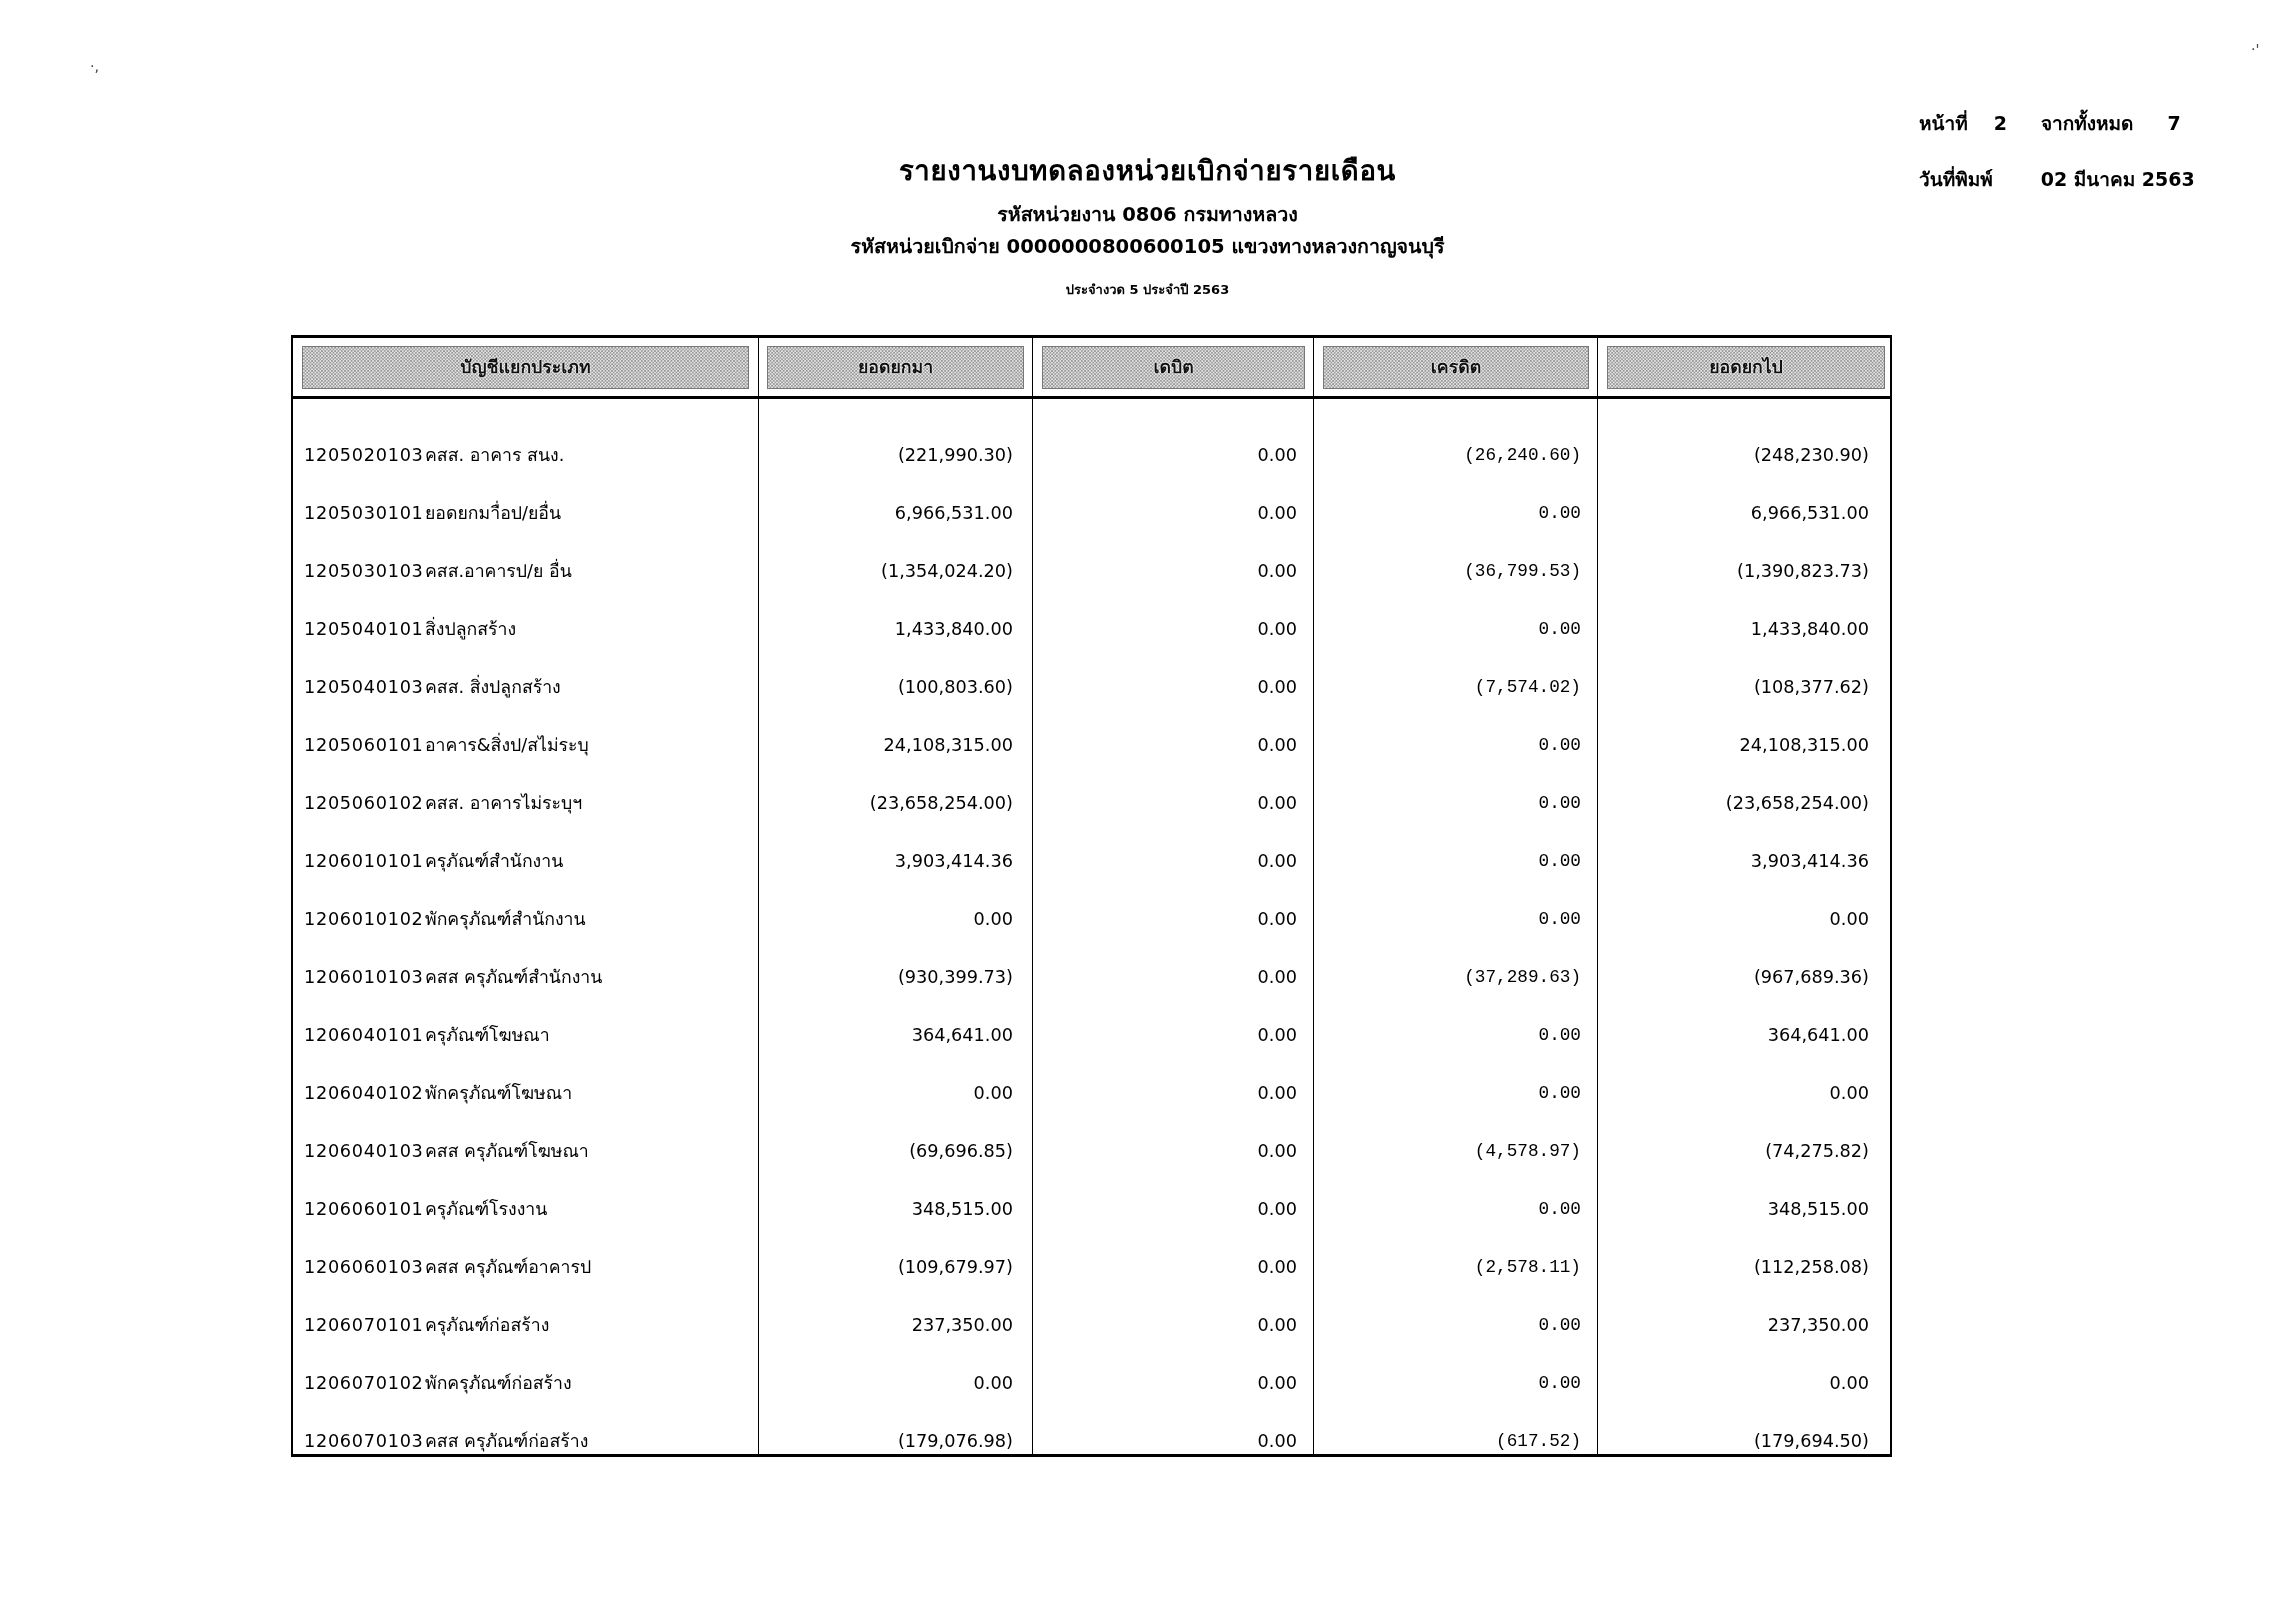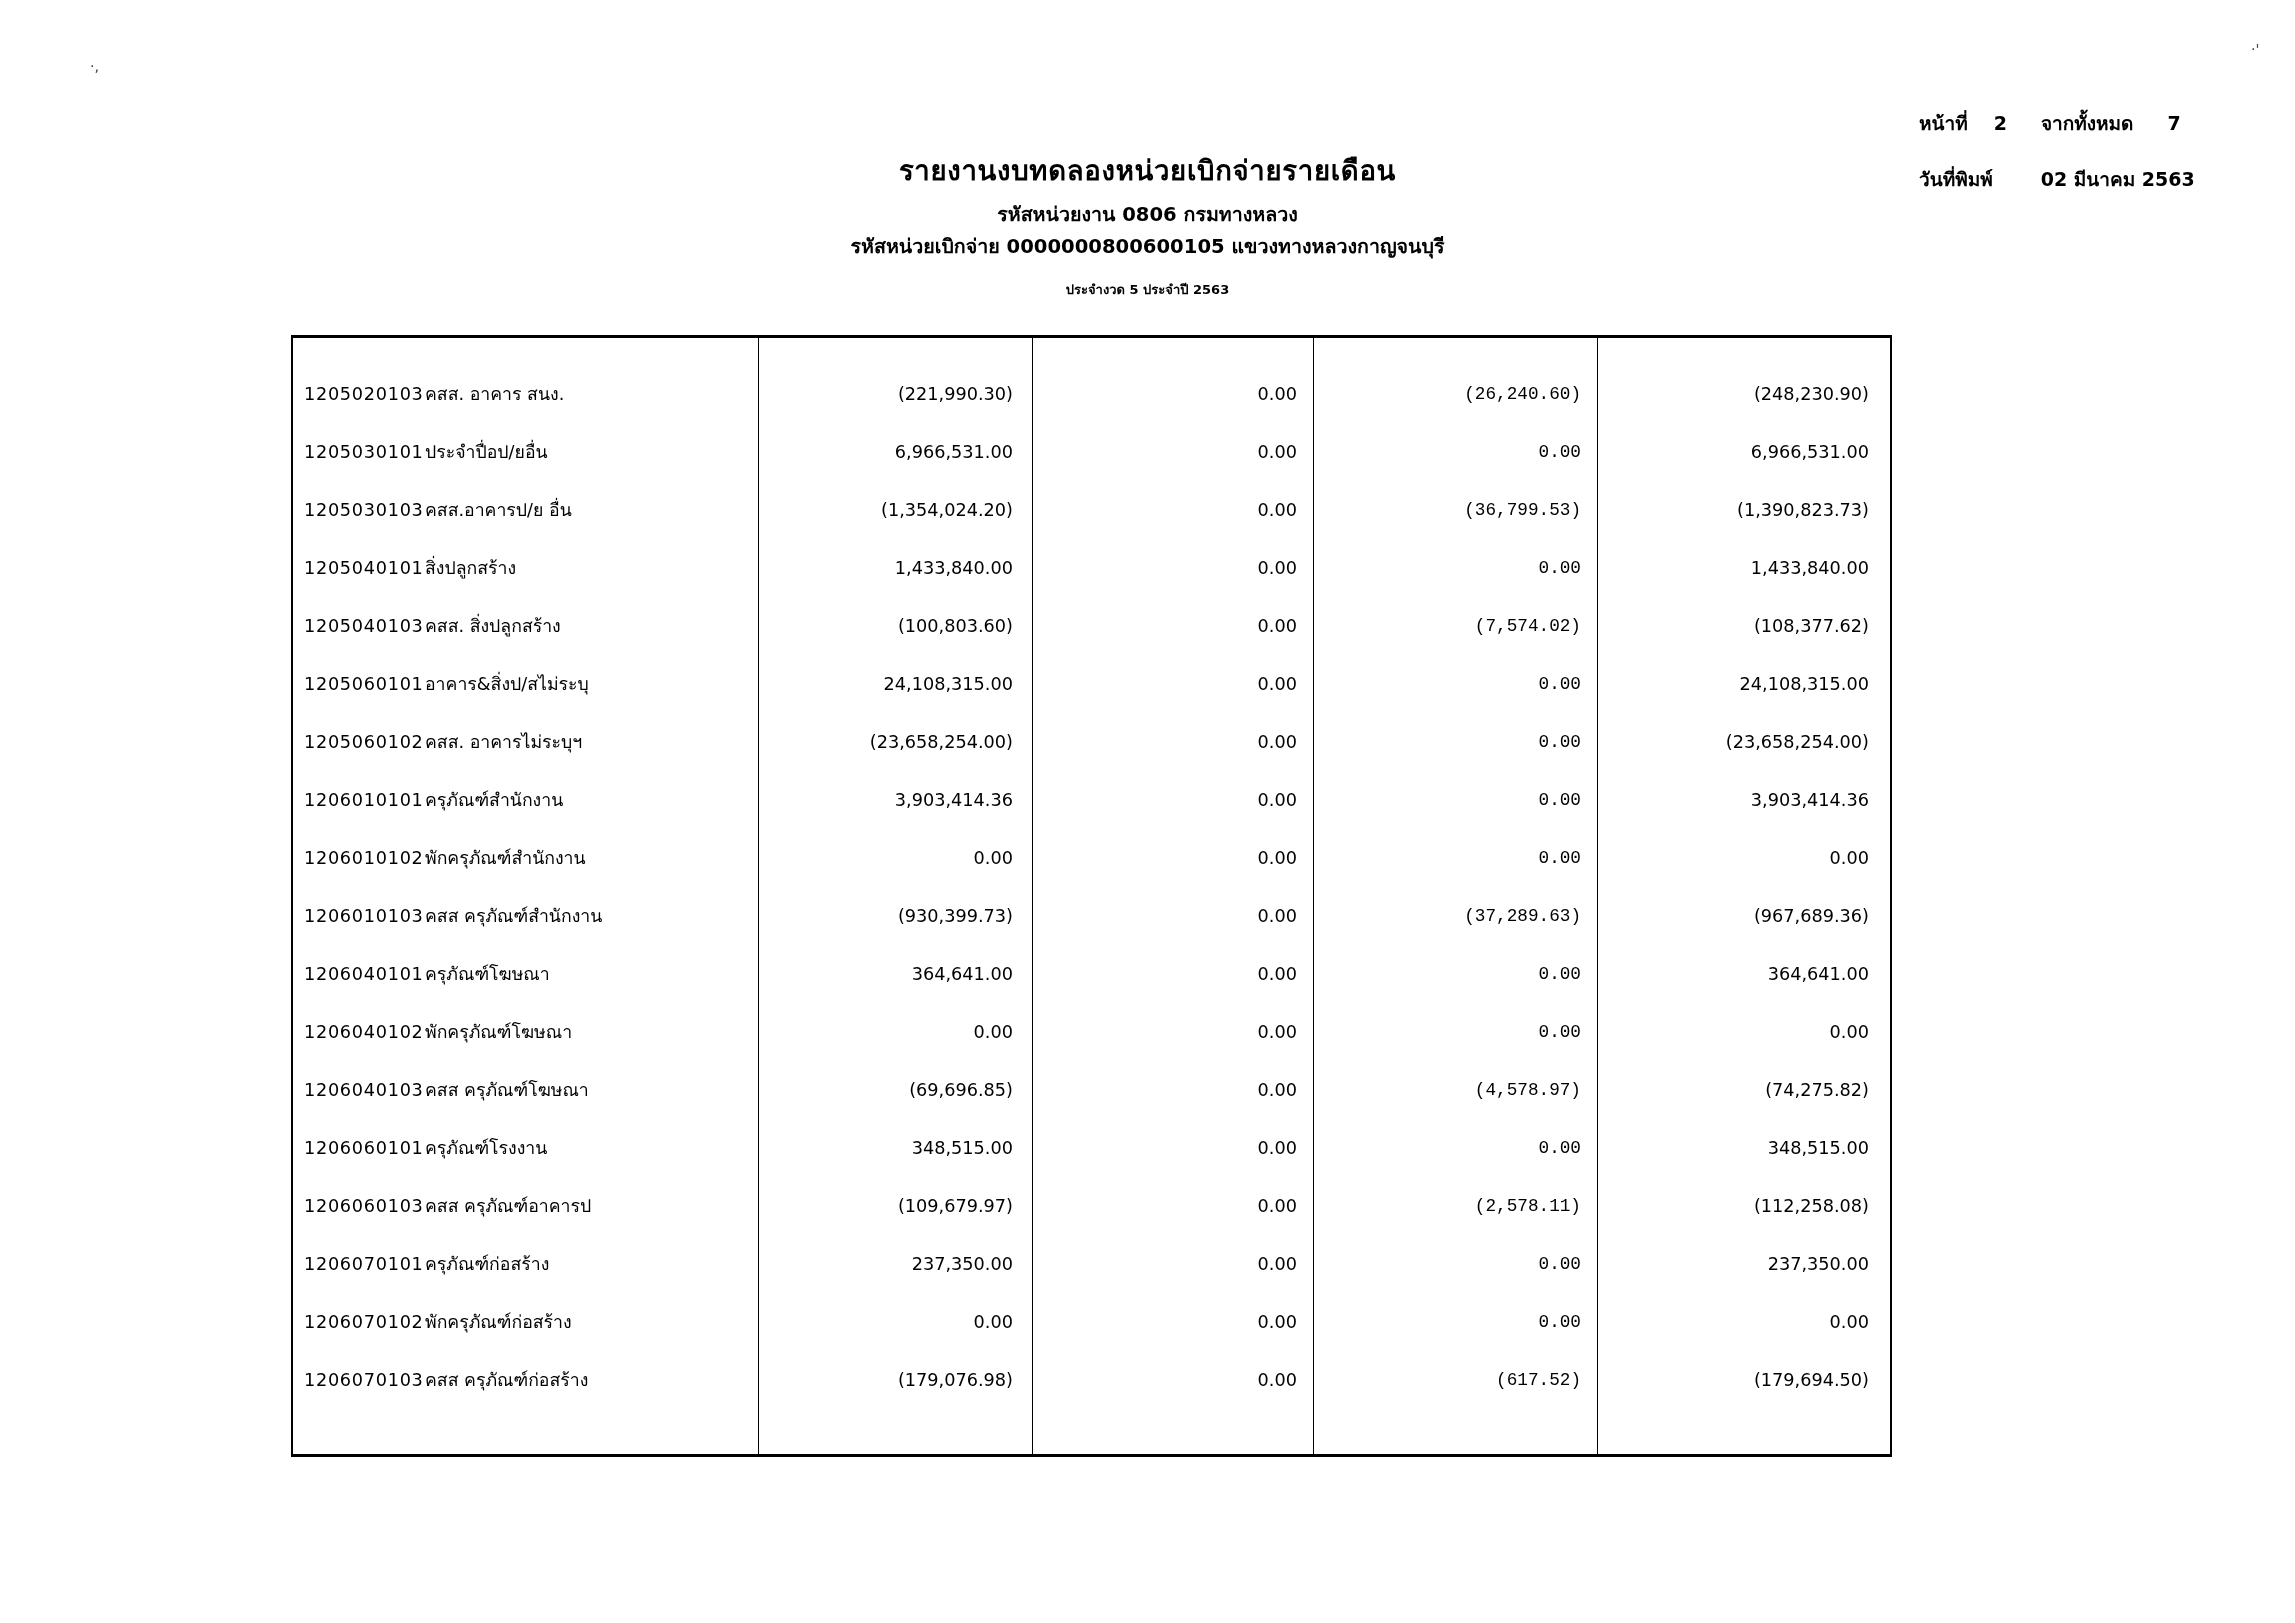--- a/index.html
+++ b/index.html
@@ -96,37 +96,54 @@
 <div class="print-info">
   <span>วันที่พิมพ์</span><span class="gap"></span><span>02 มีนาคม 2563</span>
 </div>
 
 <div class="gl-table">
   <div class="vline v1"></div>
   <div class="vline v2"></div>
   <div class="vline v3"></div>
   <div class="vline v4"></div>
 
+  <div class="thead">
+    <div class="th">
+        <div class="th-box">บัญชีแยกประเภท</div>
+      </div>
+    <div class="th">
+        <div class="th-box">ยอดยกมา</div>
+      </div>
+    <div class="th">
+        <div class="th-box">เดบิต</div>
+      </div>
+    <div class="th">
+        <div class="th-box">เครดิต</div>
+      </div>
+    <div class="th">
+        <div class="th-box">ยอดยกไป</div>
+      </div>
+  </div>
 
   <div class="tbody" id="table-body">
   <div class="trow">
     <div class="cell c-account">
       <span class="code">1205020103</span>
       <span class="name">คสส. อาคาร สนง.</span>
     </div>
     <div class="cell c-num c2">(221,990.30)</div>
     <div class="cell c-num c3">0.00</div>
     <div class="cell c-num c4">(26,240.60)</div>
     <div class="cell c-num c5">(248,230.90)</div>
   </div>
 
   <div class="trow">
     <div class="cell c-account">
       <span class="code">1205030101</span>
-      <span class="name">ประจำปื่อป/ยอื่น</span>
+      <span class="name">ยอดยกมาื่อป/ยอื่น</span>
     </div>
     <div class="cell c-num c2">6,966,531.00</div>
     <div class="cell c-num c3">0.00</div>
     <div class="cell c-num c4">0.00</div>
     <div class="cell c-num c5">6,966,531.00</div>
   </div>
 
   <div class="trow">
     <div class="cell c-account">
       <span class="code">1205030103</span>

